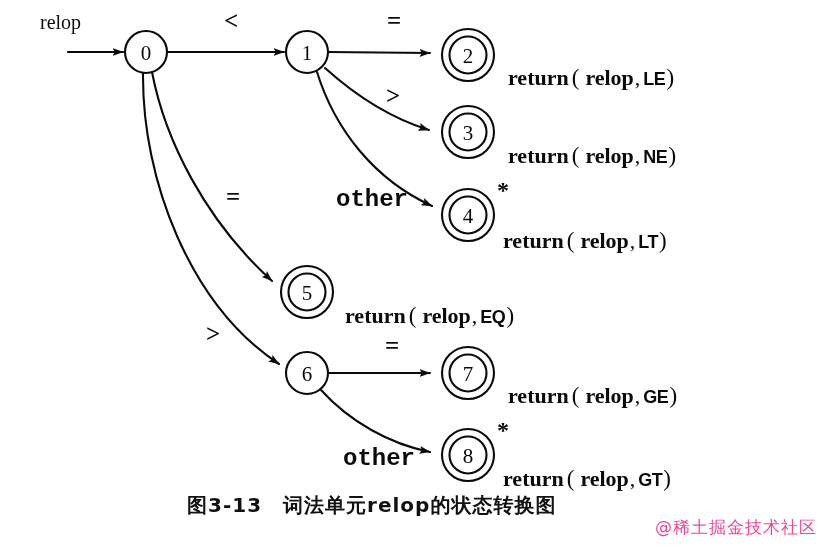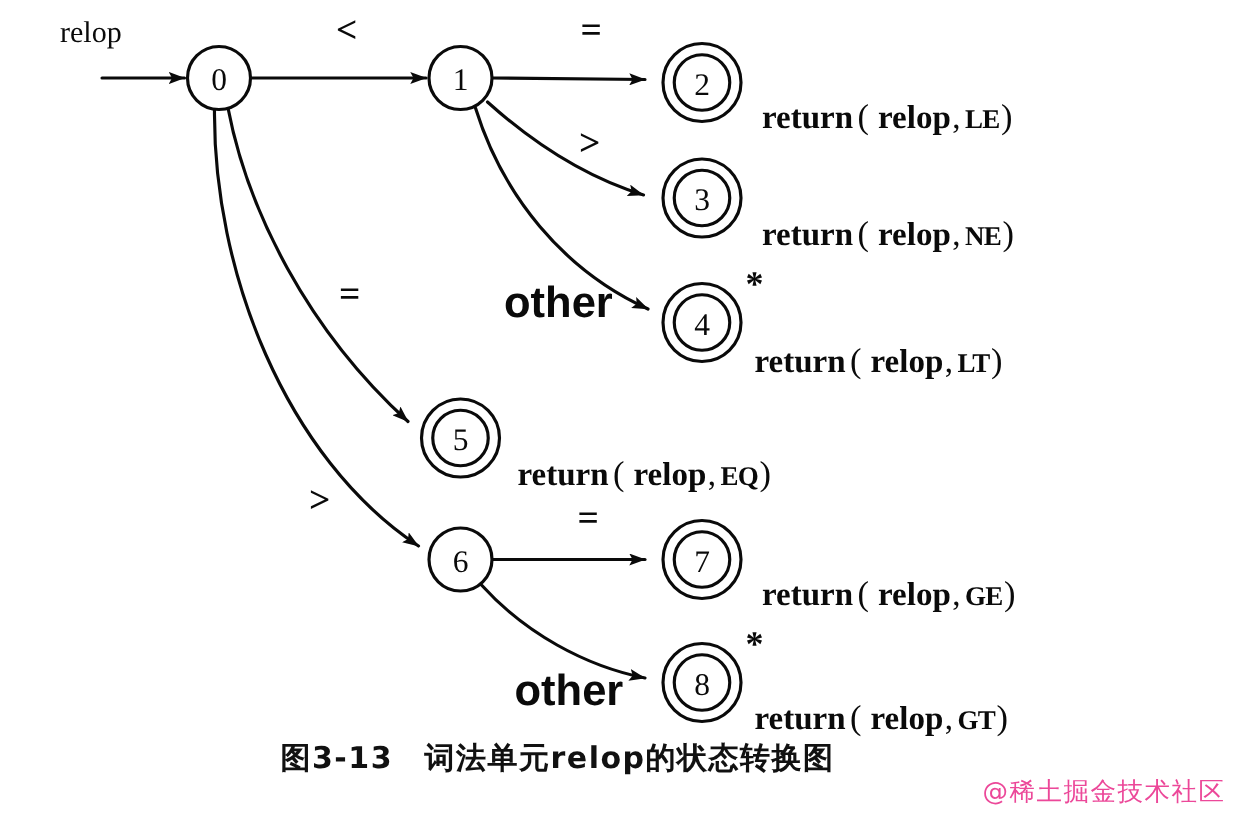--- a/index.html
+++ b/index.html
@@ -30,43 +30,43 @@
   }
   
   .sym {
     font-family: "Liberation Serif", "DejaVu Serif", serif;
     font-size: 25px;
     font-weight: 700;
     letter-spacing: 0;
   }
   
   .word {
-    font-family: Liberation Sans, sans-serif;
-    font-size: 29px;
+    font-family: Liberation Mono, monospace;
+    font-size: 24px;
     font-weight: 700;
   }
   .start-label {
     font-family: "Liberation Serif", "DejaVu Serif", serif;
     font-size: 20px;
     font-weight: 400;
   }
   
   .action {
     font-family: "Liberation Serif", "DejaVu Serif", serif;
     font-size: 22px;
     font-weight: 700;
     display: flex;
     align-items: baseline;
   }
   .action .kw { font-weight: 700; }
   .action .paren { font-weight: 400; padding: 0 2px 0 3px; font-size: 23px; }
   .action .arg { font-weight: 700; padding-left: 4px; }
   .action .comma { font-weight: 400; padding: 0 3px 0 1px; }
   .action .code {
-    font-family: Liberation Serif, serif;
+    font-family: Liberation Sans, sans-serif;
     font-weight: 700;
     font-size: 18px;
     letter-spacing: -0.5px;
     margin-top: 28px;
   }
   .action .rparen { font-weight: 400; font-size: 23px; padding-left: 1px; }
   .star {
     position: absolute;
     font-family: "Liberation Serif", "DejaVu Serif", serif;
     font-size: 24px;

